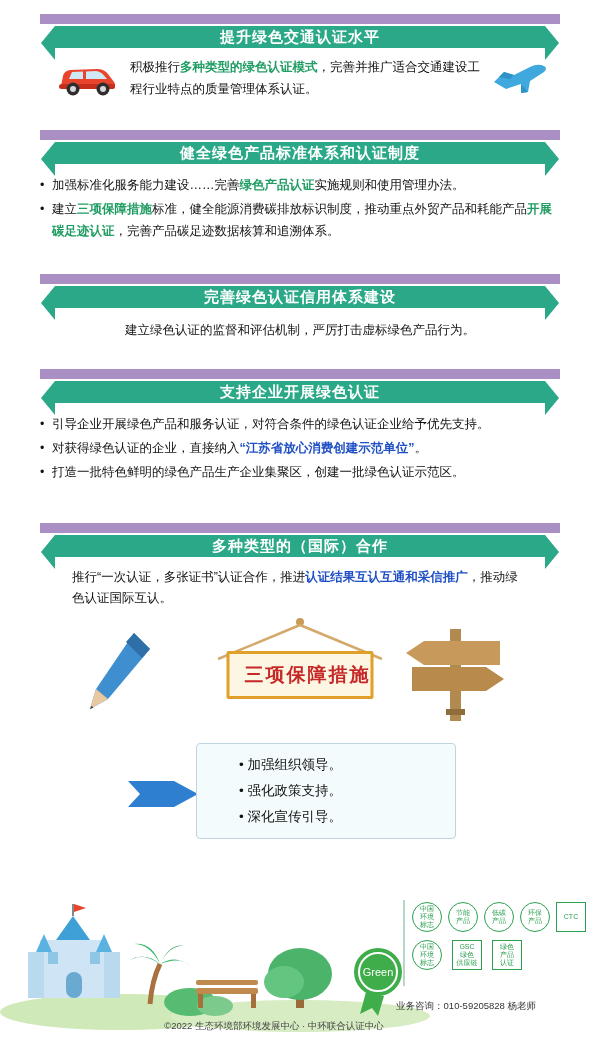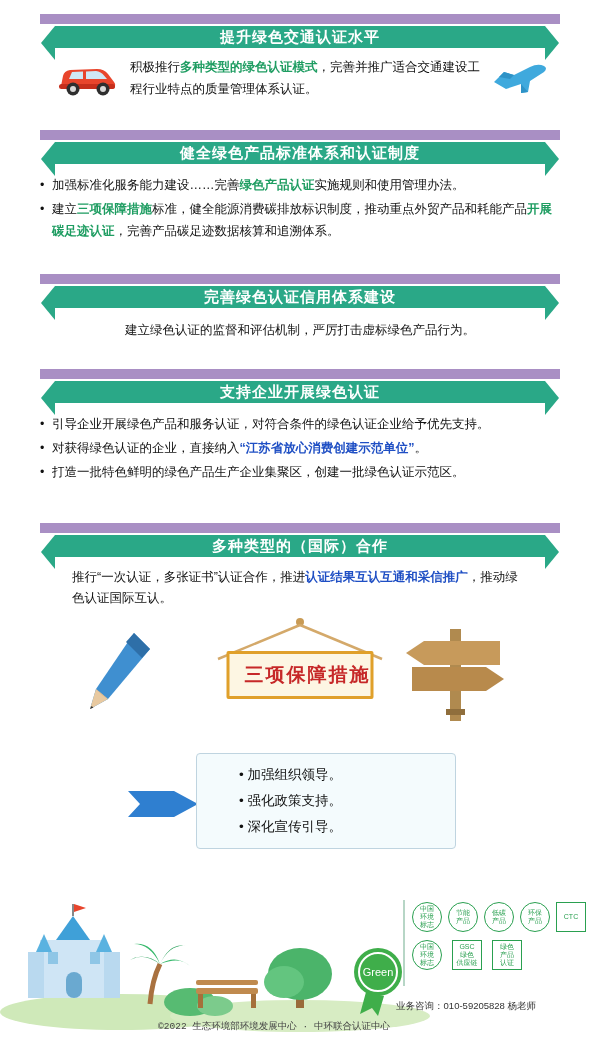--- a/index.html
+++ b/index.html
@@ -89,21 +89,21 @@
     width: 147px; height: 48px;
     border: 3px solid #e0a02a;
     background: #fdf6e3;
     display: flex; align-items: center; justify-content: flex-end;
     border-radius: 2px;
   }
   .banner-text { color: #c62828; font-size: 19px; font-weight: bold; letter-spacing: 2px; }
   .rope { position: absolute; left: 50%; top: 0; transform: translateX(-50%); }
 
   
-  .measures-area { position: relative; height: 120px; margin-top: 26px; }
+  .measures-area { position: relative; height: 120px; margin-top: 16px; }
   .measures-box {
     position: absolute; left: 196px; top: 0;
     width: 260px; height: 96px;
     border: 1px solid #bfd4e0;
     background: #f4fbfd;
     border-radius: 4px;
     display: flex; flex-direction: column; justify-content: center;
     padding-left: 42px;
   }
   .measures-box div { font-size: 13.5px; line-height: 26px; color: #111; }
@@ -111,21 +111,21 @@
   .arrow-tag { position: absolute; left: 128px; top: 34px; }
 
   
   .footer { position: absolute; left: 0; bottom: 0; width: 548px; height: 145px; }
   .footer-contact {
     position: absolute; right: 12px; bottom: 26px;
     font-size: 9.5px; color: #333; margin-left: 47px;
   }
   .footer-copy {
     position: absolute; left: 0; right: 0; bottom: 6px;
-    text-align: center; font-size: 9.5px; color: #444; font-family: Liberation Mono, monospace;
+    text-align: center; font-size: 9.5px; color: #444;
   }
   .logo-row { position: absolute; left: 412px; top: 8px; display: flex; gap: 6px; }
   .logo-row2 { position: absolute; left: 412px; top: 46px; display: flex; gap: 10px; }
   .logo-chip {
     width: 30px; height: 30px; border-radius: 50%;
     border: 1.5px solid #2aa050;
     display: flex; align-items: center; justify-content: center;
     font-size: 7px; color: #2aa050; background: #fff;
     text-align: center; line-height: 8px;
   }

